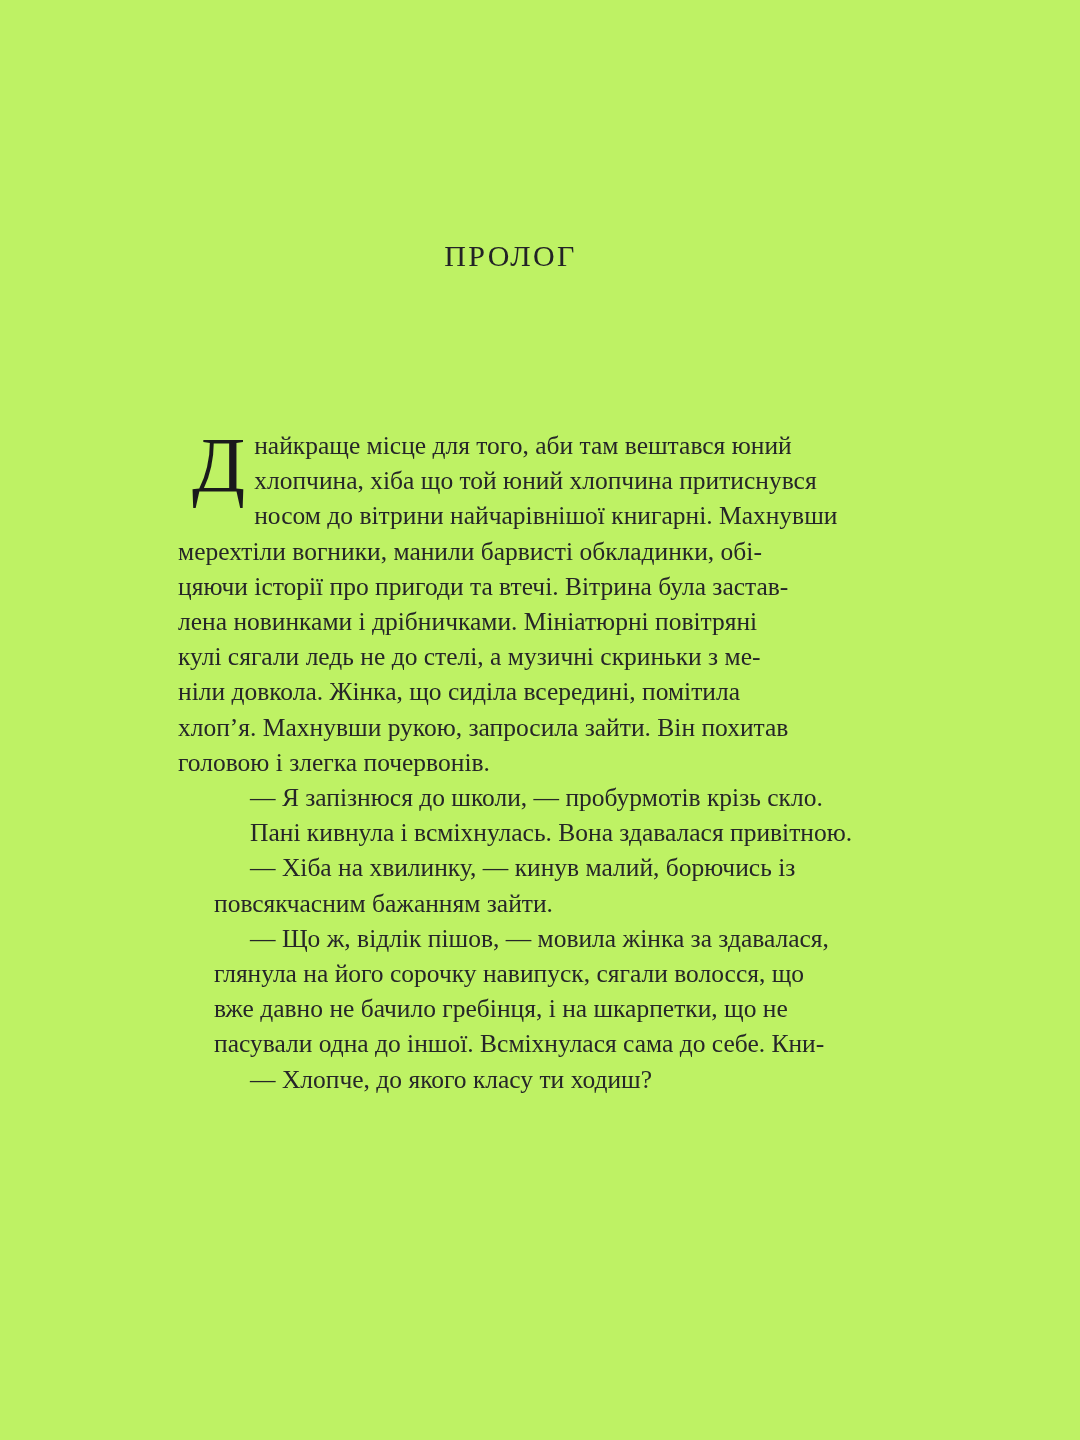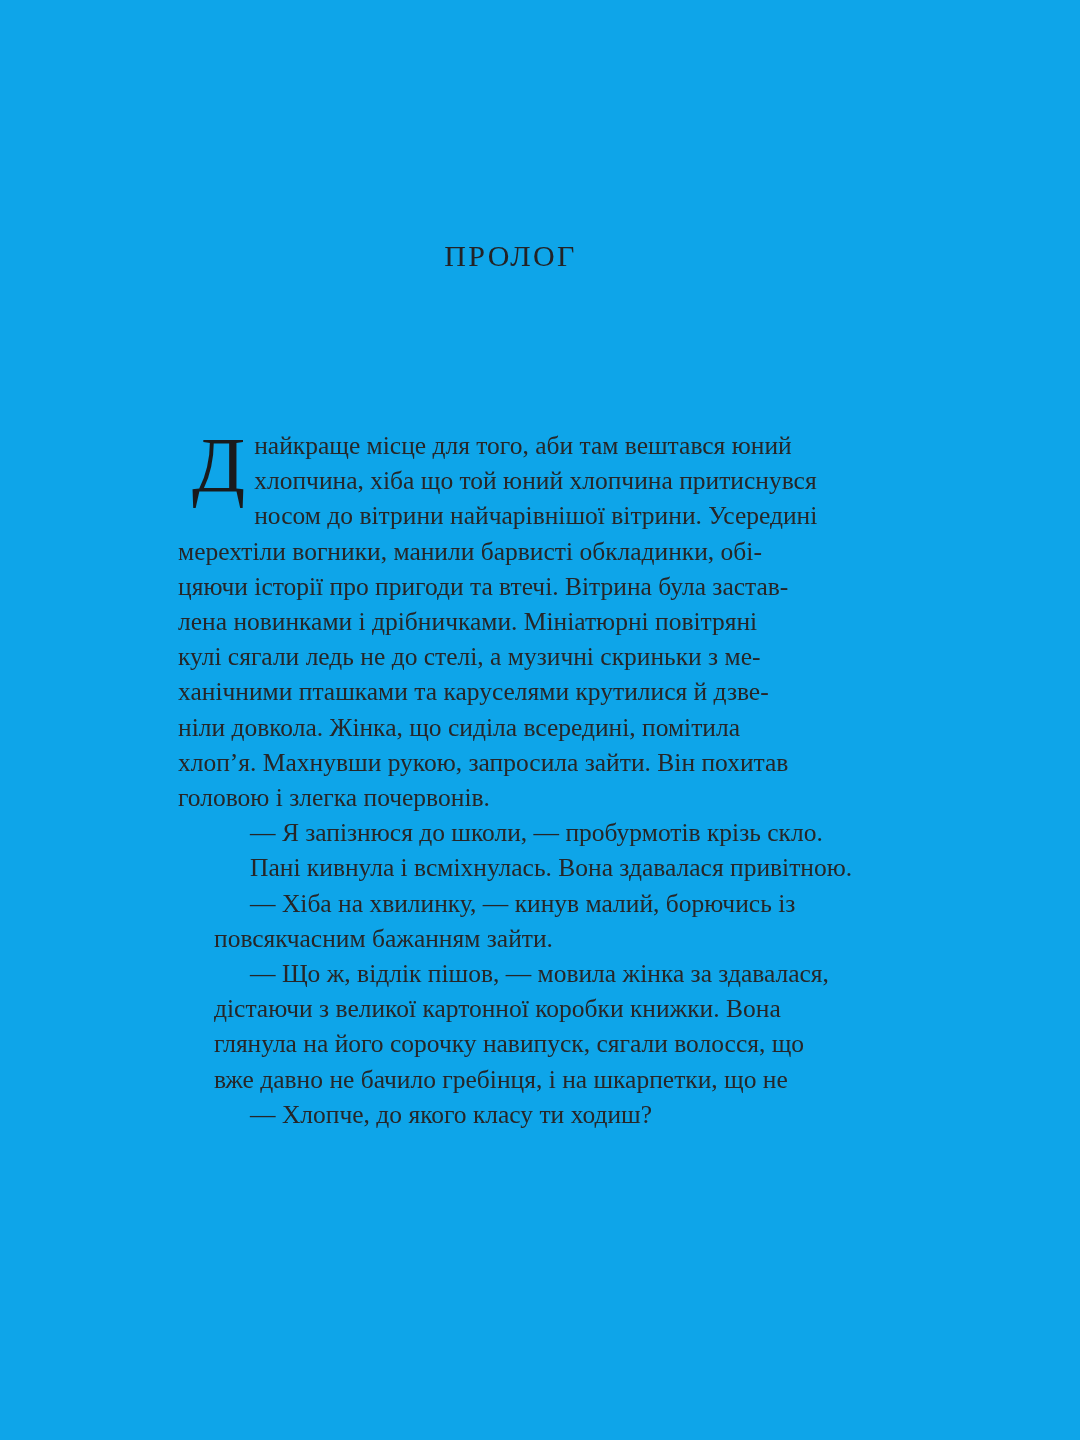--- a/index.html
+++ b/index.html
@@ -12,21 +12,21 @@
     background: #ffffff;
     font-family: "Liberation Serif", "DejaVu Serif", serif;
     color: #262628;
     overflow: hidden;
   }
 
   .page {
     position: relative;
     width: 1080px;
     height: 1440px;
-    background: #0ea5e9;
+    background: #bef264;
     box-sizing: border-box;
     padding-left: 9px;
   }
 
   
   .chapter-title {
     position: absolute;
     left: 178px;
     top: 238px;
     width: 665px;
@@ -106,49 +106,48 @@
 <div class="page">
 
   <div class="chapter-title">ПРОЛОГ</div>
 
   <div class="textblock">
 
     <p class="para opening nostretch">
       <span class="dropcap">Д</span>
         <span class="ln dc">найкраще місце для того, аби там вештався юний</span>
         <span class="ln">хлопчина, хіба що той юний хлопчина притиснувся</span>
-        <span class="ln">носом до вітрини найчарівнішої вітрини. Усередині</span>
+        <span class="ln">носом до вітрини найчарівнішої книгарні. Махнувши</span>
         <span class="ln">мерехтіли вогники, манили барвисті обкладинки, обі-</span>
         <span class="ln">цяючи історії про пригоди та втечі. Вітрина була застав-</span>
         <span class="ln">лена новинками і дрібничками. Мініатюрні повітряні</span>
         <span class="ln">кулі сягали ледь не до стелі, а музичні скриньки з ме-</span>
-        <span class="ln">ханічними пташками та каруселями крутилися й дзве-</span>
         <span class="ln">ніли довкола. Жінка, що сиділа всередині, помітила</span>
         <span class="ln">хлоп’я. Махнувши рукою, запросила зайти. Він похитав</span>
         <span class="ln">головою і злегка почервонів.</span>
     </p>
 
     <p class="para nostretch">
         <span class="ln ind">— Я запізнюся до школи, — пробурмотів крізь скло.</span>
       </p>
 
     <p class="para nostretch">
         <span class="ln ind">Пані кивнула і всміхнулась. Вона здавалася привітною.</span>
       </p>
 
     <p class="para nostretch">
         <span class="ln ind">— Хіба на хвилинку, — кинув малий, борючись із</span>
         <span class="ln">повсякчасним бажанням зайти.</span>
       </p>
 
     <p class="para nostretch">
         <span class="ln ind">— Що ж, відлік пішов, — мовила жінка за здавалася,</span>
-        <span class="ln">дістаючи з великої картонної коробки книжки. Вона</span>
         <span class="ln">глянула на його сорочку навипуск, сягали волосся, що</span>
         <span class="ln">вже давно не бачило гребінця, і на шкарпетки, що не</span>
+        <span class="ln">пасували одна до іншої. Всміхнулася сама до себе. Кни-</span>
       </p>
 
     <p class="para nostretch">
         <span class="ln ind">— Хлопче, до якого класу ти ходиш?</span>
       </p>
 
   </div>
 </div>
 
 </body></html>

